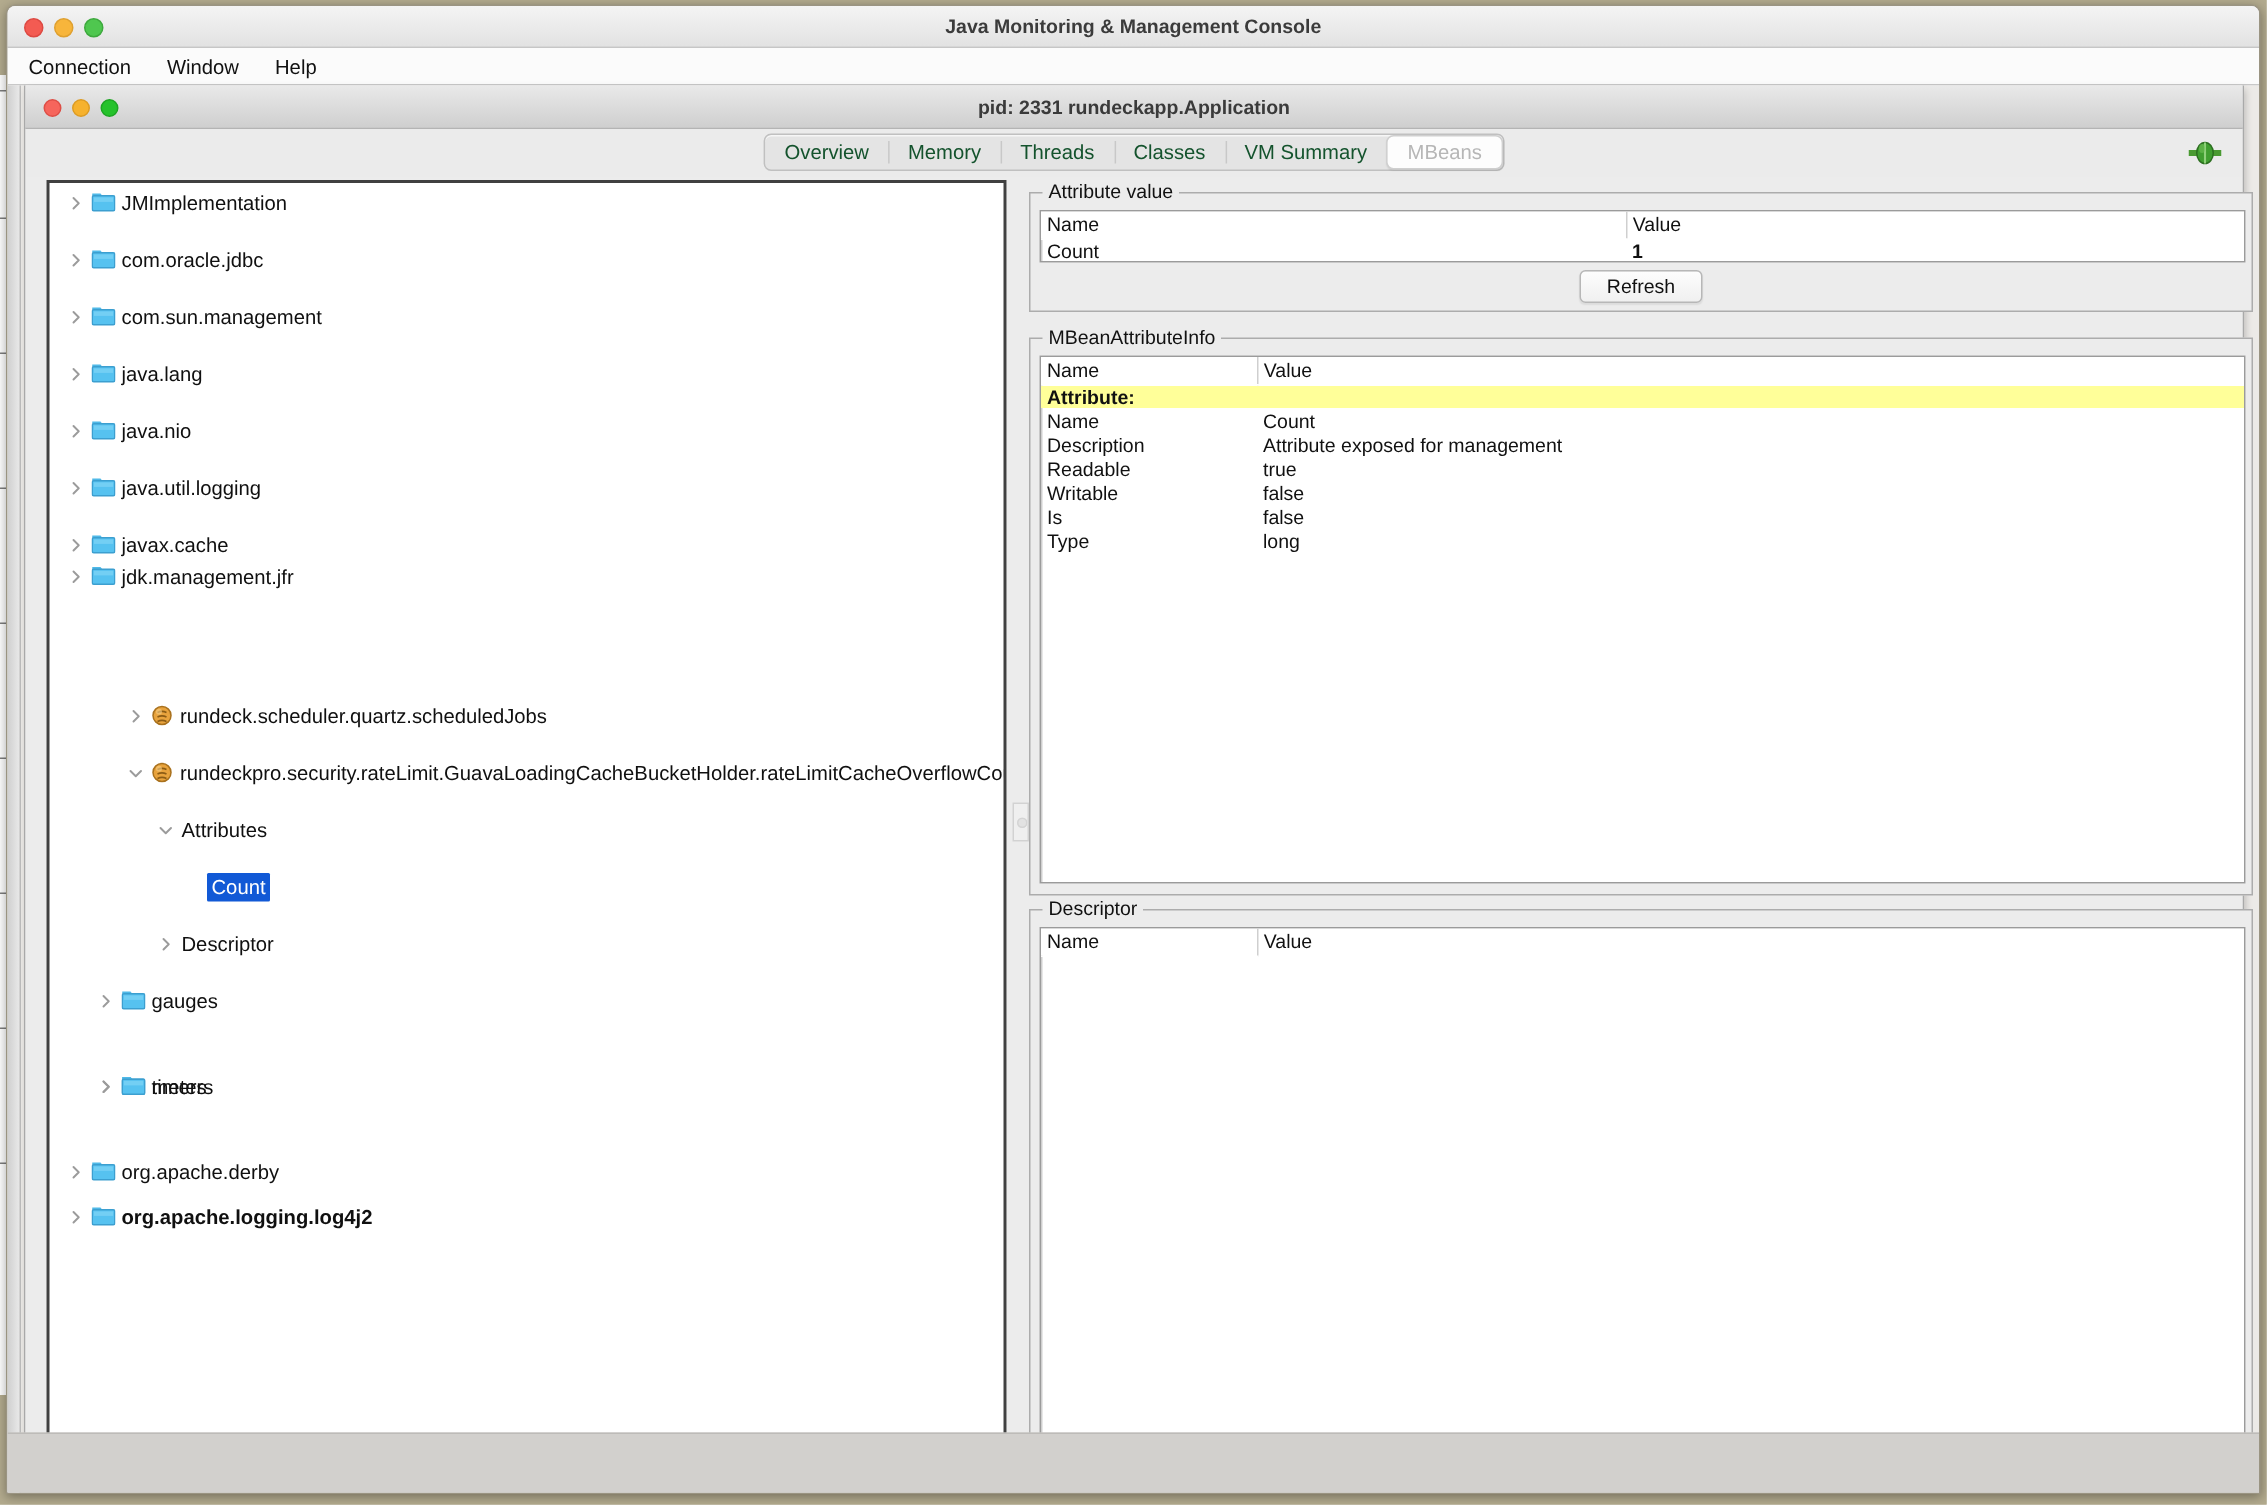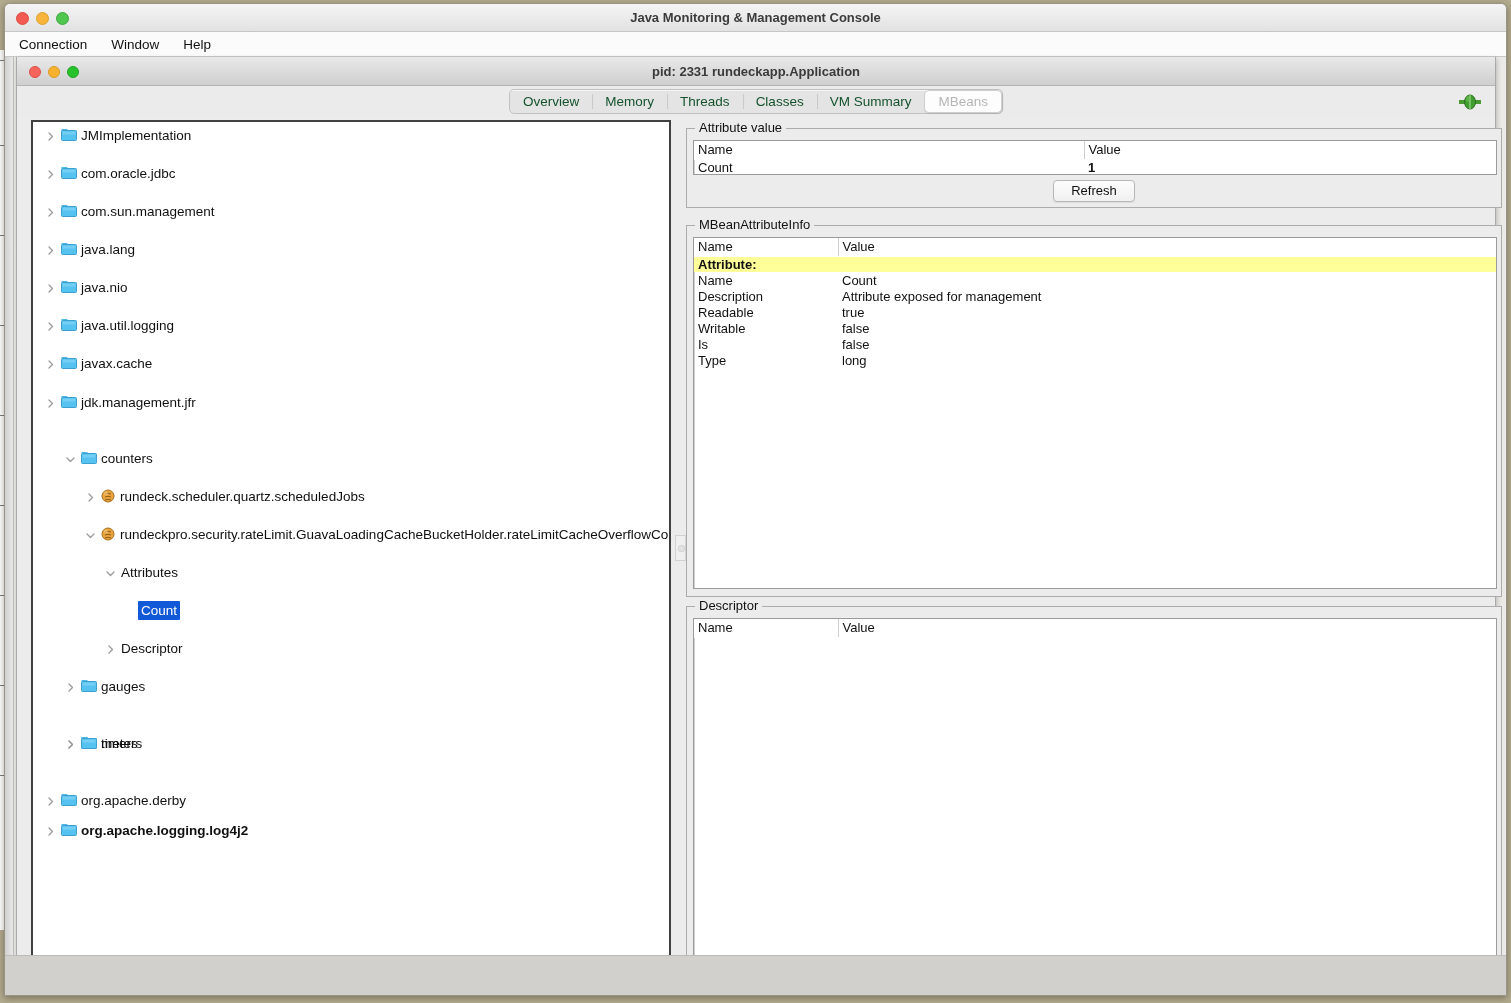--- a/index.html
+++ b/index.html
@@ -435,41 +435,30 @@
                 <span class="twist" style="left: 10px;"><svg width="9" height="9" viewBox="0 0 9 9">
                     <path d="M3 1 L6.5 4.5 L3 8" fill="none" stroke="#9b9b9b" stroke-width="1.3" stroke-linecap="round" stroke-linejoin="round"></path>
                   </svg></span>
                 <span class="ticon" style="left: 28px;"><svg width="16" height="14" viewBox="0 0 16 14">
                     <path d="M0.5 2.5 L0.5 1 L6 1 L7.2 2.5 Z" fill="#4fb9e8"></path>
                     <rect x="0.5" y="2.5" width="15" height="10" rx="1" fill="#56c2f0" stroke="#3c9fd0" stroke-width="1"></rect>
                     <rect x="1.6" y="3.6" width="12.8" height="3" fill="#7ed3f6" opacity=".75"></rect>
                   </svg></span>
                 <span class="tlabel" style="left: 48px;">javax.cache</span>
               </div>
-              <div class="tnode" style="top: 134px;">
+              <div class="tnode" style="top: 116px;">
                 <span class="twist" style="left: 10px;"><svg width="9" height="9" viewBox="0 0 9 9">
                     <path d="M3 1 L6.5 4.5 L3 8" fill="none" stroke="#9b9b9b" stroke-width="1.3" stroke-linecap="round" stroke-linejoin="round"></path>
                   </svg></span>
                 <span class="ticon" style="left: 28px;"><svg width="16" height="14" viewBox="0 0 16 14">
                     <path d="M0.5 2.5 L0.5 1 L6 1 L7.2 2.5 Z" fill="#4fb9e8"></path>
                     <rect x="0.5" y="2.5" width="15" height="10" rx="1" fill="#56c2f0" stroke="#3c9fd0" stroke-width="1"></rect>
                     <rect x="1.6" y="3.6" width="12.8" height="3" fill="#7ed3f6" opacity=".75"></rect>
                   </svg></span>
                 <span class="tlabel" style="left: 48px;">jdk.management.jfr</span>
-              </div>
-              <div class="tnode" style="top: 171px;">
-                <span class="twist" style="left: 30px;"><svg width="9" height="9" viewBox="0 0 9 9">
-                    <path d="M1 3 L4.5 6.5 L8 3" fill="none" stroke="#9b9b9b" stroke-width="1.3" stroke-linecap="round" stroke-linejoin="round"></path>
-                  </svg></span>
-                <span class="ticon" style="left: 48px;"><svg width="16" height="14" viewBox="0 0 16 14">
-                    <path d="M0.5 2.5 L0.5 1 L6 1 L7.2 2.5 Z" fill="#4fb9e8"></path>
-                    <rect x="0.5" y="2.5" width="15" height="10" rx="1" fill="#56c2f0" stroke="#3c9fd0" stroke-width="1"></rect>
-                    <rect x="1.6" y="3.6" width="12.8" height="3" fill="#7ed3f6" opacity=".75"></rect>
-                  </svg></span>
-                <span class="tlabel" style="left: 68px;">counters</span>
               </div>
               <div class="tnode" style="top: 190px;">
                 <span class="twist" style="left: 50px;"><svg width="9" height="9" viewBox="0 0 9 9">
                     <path d="M3 1 L6.5 4.5 L3 8" fill="none" stroke="#9b9b9b" stroke-width="1.3" stroke-linecap="round" stroke-linejoin="round"></path>
                   </svg></span>
                 <span class="ticon" style="left: 68px;"><svg width="14" height="14" viewBox="0 0 14 14">
                     <circle cx="7" cy="7" r="6" fill="#e8a33d" stroke="#a9711d" stroke-width="1"></circle>
                     <path d="M4 5 Q7 3.5 10 5 M4 8 Q7 6.5 10 8 M4 11 Q7 9.5 10 11" fill="none" stroke="#8c5c15" stroke-width="1"></path>
                     <circle cx="5" cy="4.5" r="2" fill="#f6cf85" opacity=".6"></circle>
                   </svg></span>

